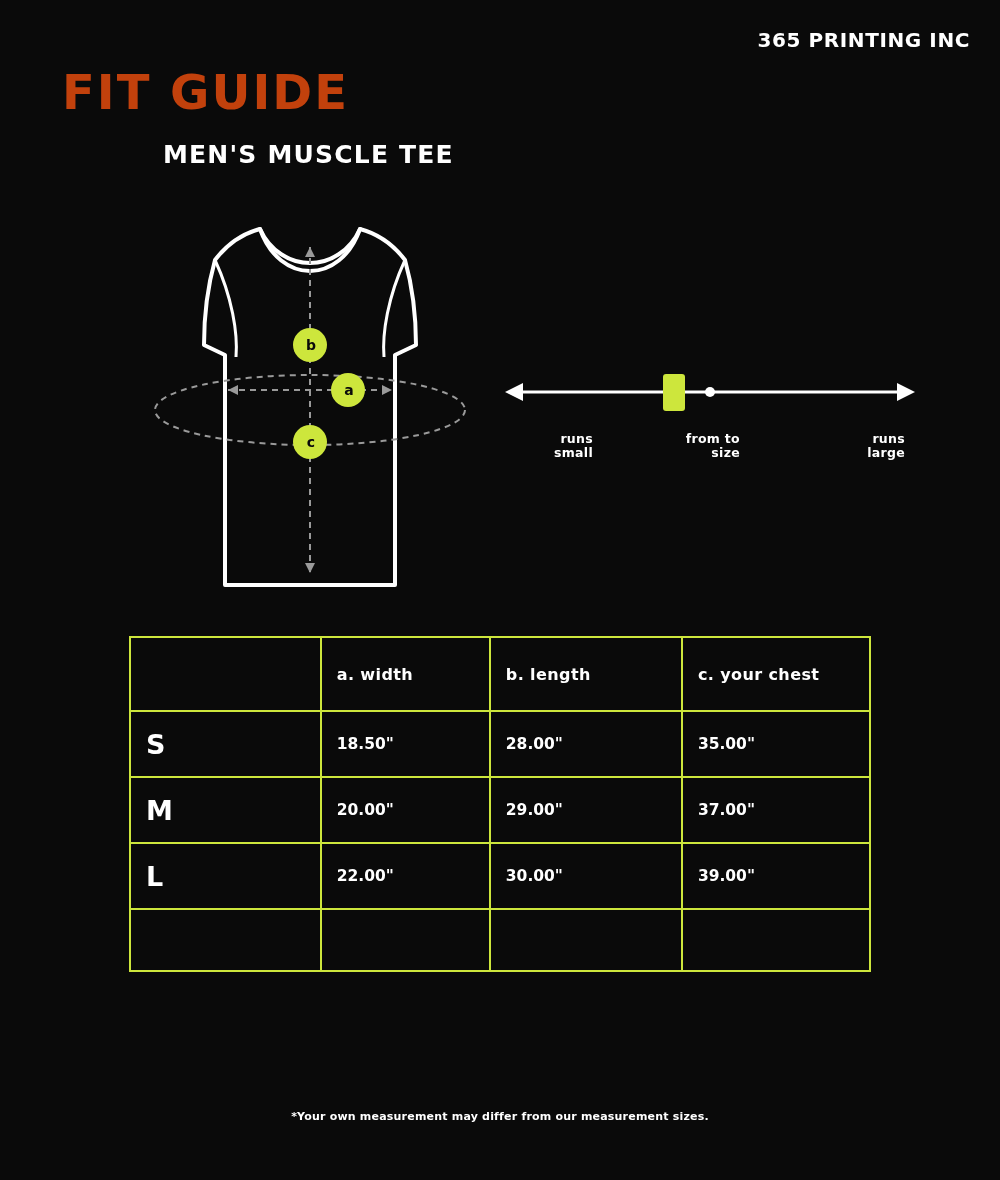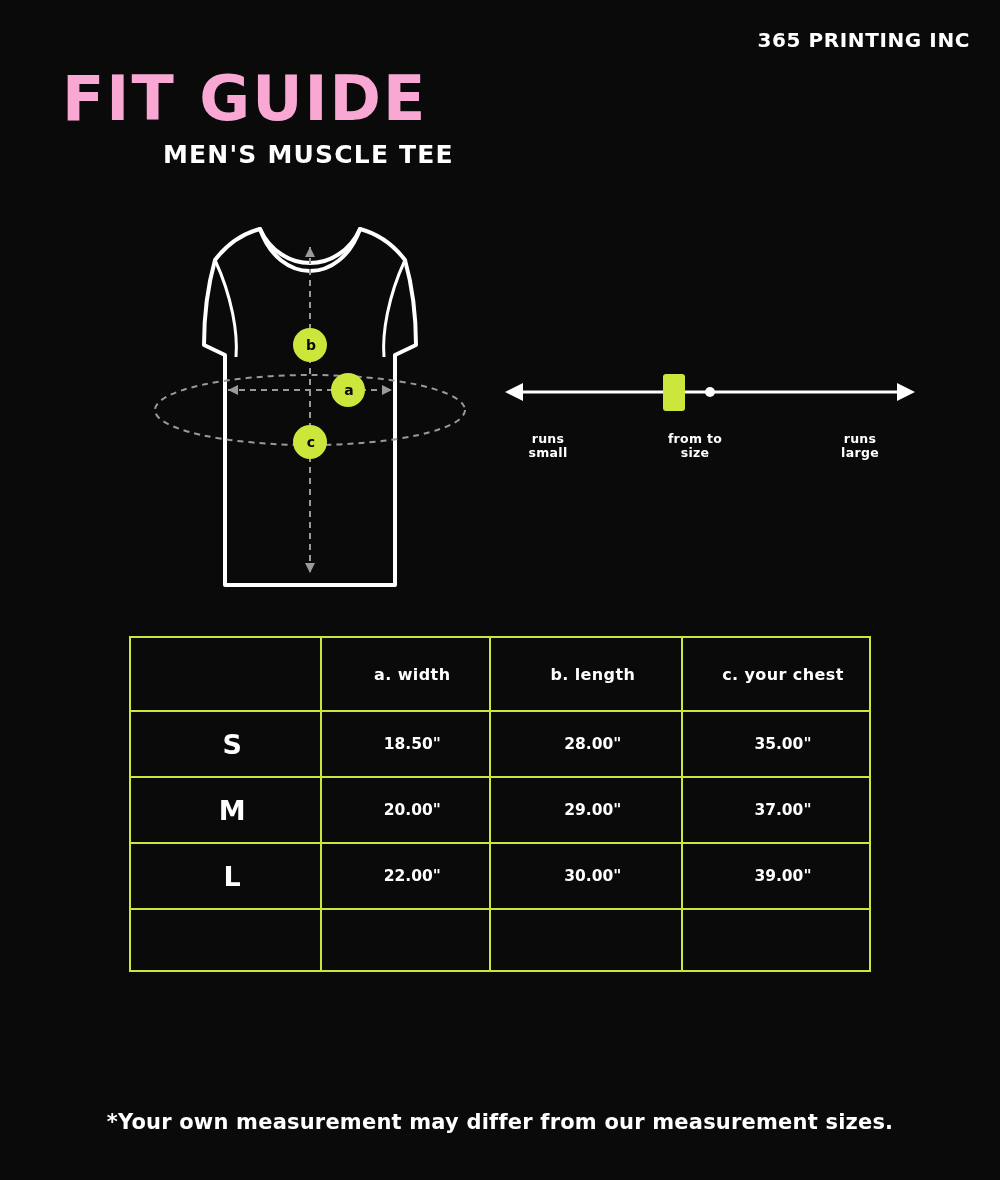--- a/index.html
+++ b/index.html
@@ -25,24 +25,24 @@
     font-size: 20px;
     font-weight: bold;
     letter-spacing: 0.6px;
     color: #ffffff;
   }
 
   .title {
     position: absolute;
     left: 62px;
     top: 68px;
-    font-size: 62px;
+    font-size: 48px;
     font-weight: bold;
     letter-spacing: 2px;
-    color: #f9a8d4;
+    color: #c2410c;
     line-height: 1;
   }
   .subtitle {
     position: absolute;
     left: 163px;
     top: 142px;
     font-size: 25px;
     font-weight: bold;
     letter-spacing: 1.2px;
     color: #ffffff;
@@ -63,39 +63,39 @@
     left: 495px;
     top: 360px;
     width: 430px;
     height: 120px;
   }
   .scale-label {
     position: absolute;
     font-size: 12.5px;
     font-weight: bold;
     color: #ffffff;
-    text-align: center;
+    text-align: right;
     line-height: 1.15;
     letter-spacing: 0.3px;
   }
   .scale-label.l1 { left: 8px;  top: 72px;  width: 90px; }
   .scale-label.l2 { left: 155px; top: 72px; width: 90px; }
   .scale-label.l3 { left: 320px; top: 72px; width: 90px; }
 
   table.sizes {
     position: absolute;
     left: 129px;
     top: 636px;
     width: 742px;
     border-collapse: collapse;
     border: 2px solid #cde63c;
   }
   table.sizes td, table.sizes th {
     border: 2px solid #cde63c;
-    text-align: center;
+    text-align: left;
     color: #ffffff;
     font-family: "DejaVu Sans", sans-serif;
     padding-left: 15px;
   }
   table.sizes th {
     height: 74px;
     font-size: 16px;
     font-weight: bold;
     letter-spacing: 0.4px;
   }
@@ -114,21 +114,21 @@
   table.sizes .c2 { width: 204px; }
   table.sizes .c3 { width: 200px; }
   table.sizes tr.empty td { height: 62px; }
 
   .footnote {
     position: absolute;
     left: 0;
     top: 1110px;
     width: 1000px;
     text-align: center;
-    font-size: 21px;
+    font-size: 11px;
     font-weight: bold;
     color: #ffffff;
     letter-spacing: 0.2px;
   }
 </style>
 </head>
 <body>
 
 <div class="brand">365 PRINTING INC</div>
 

